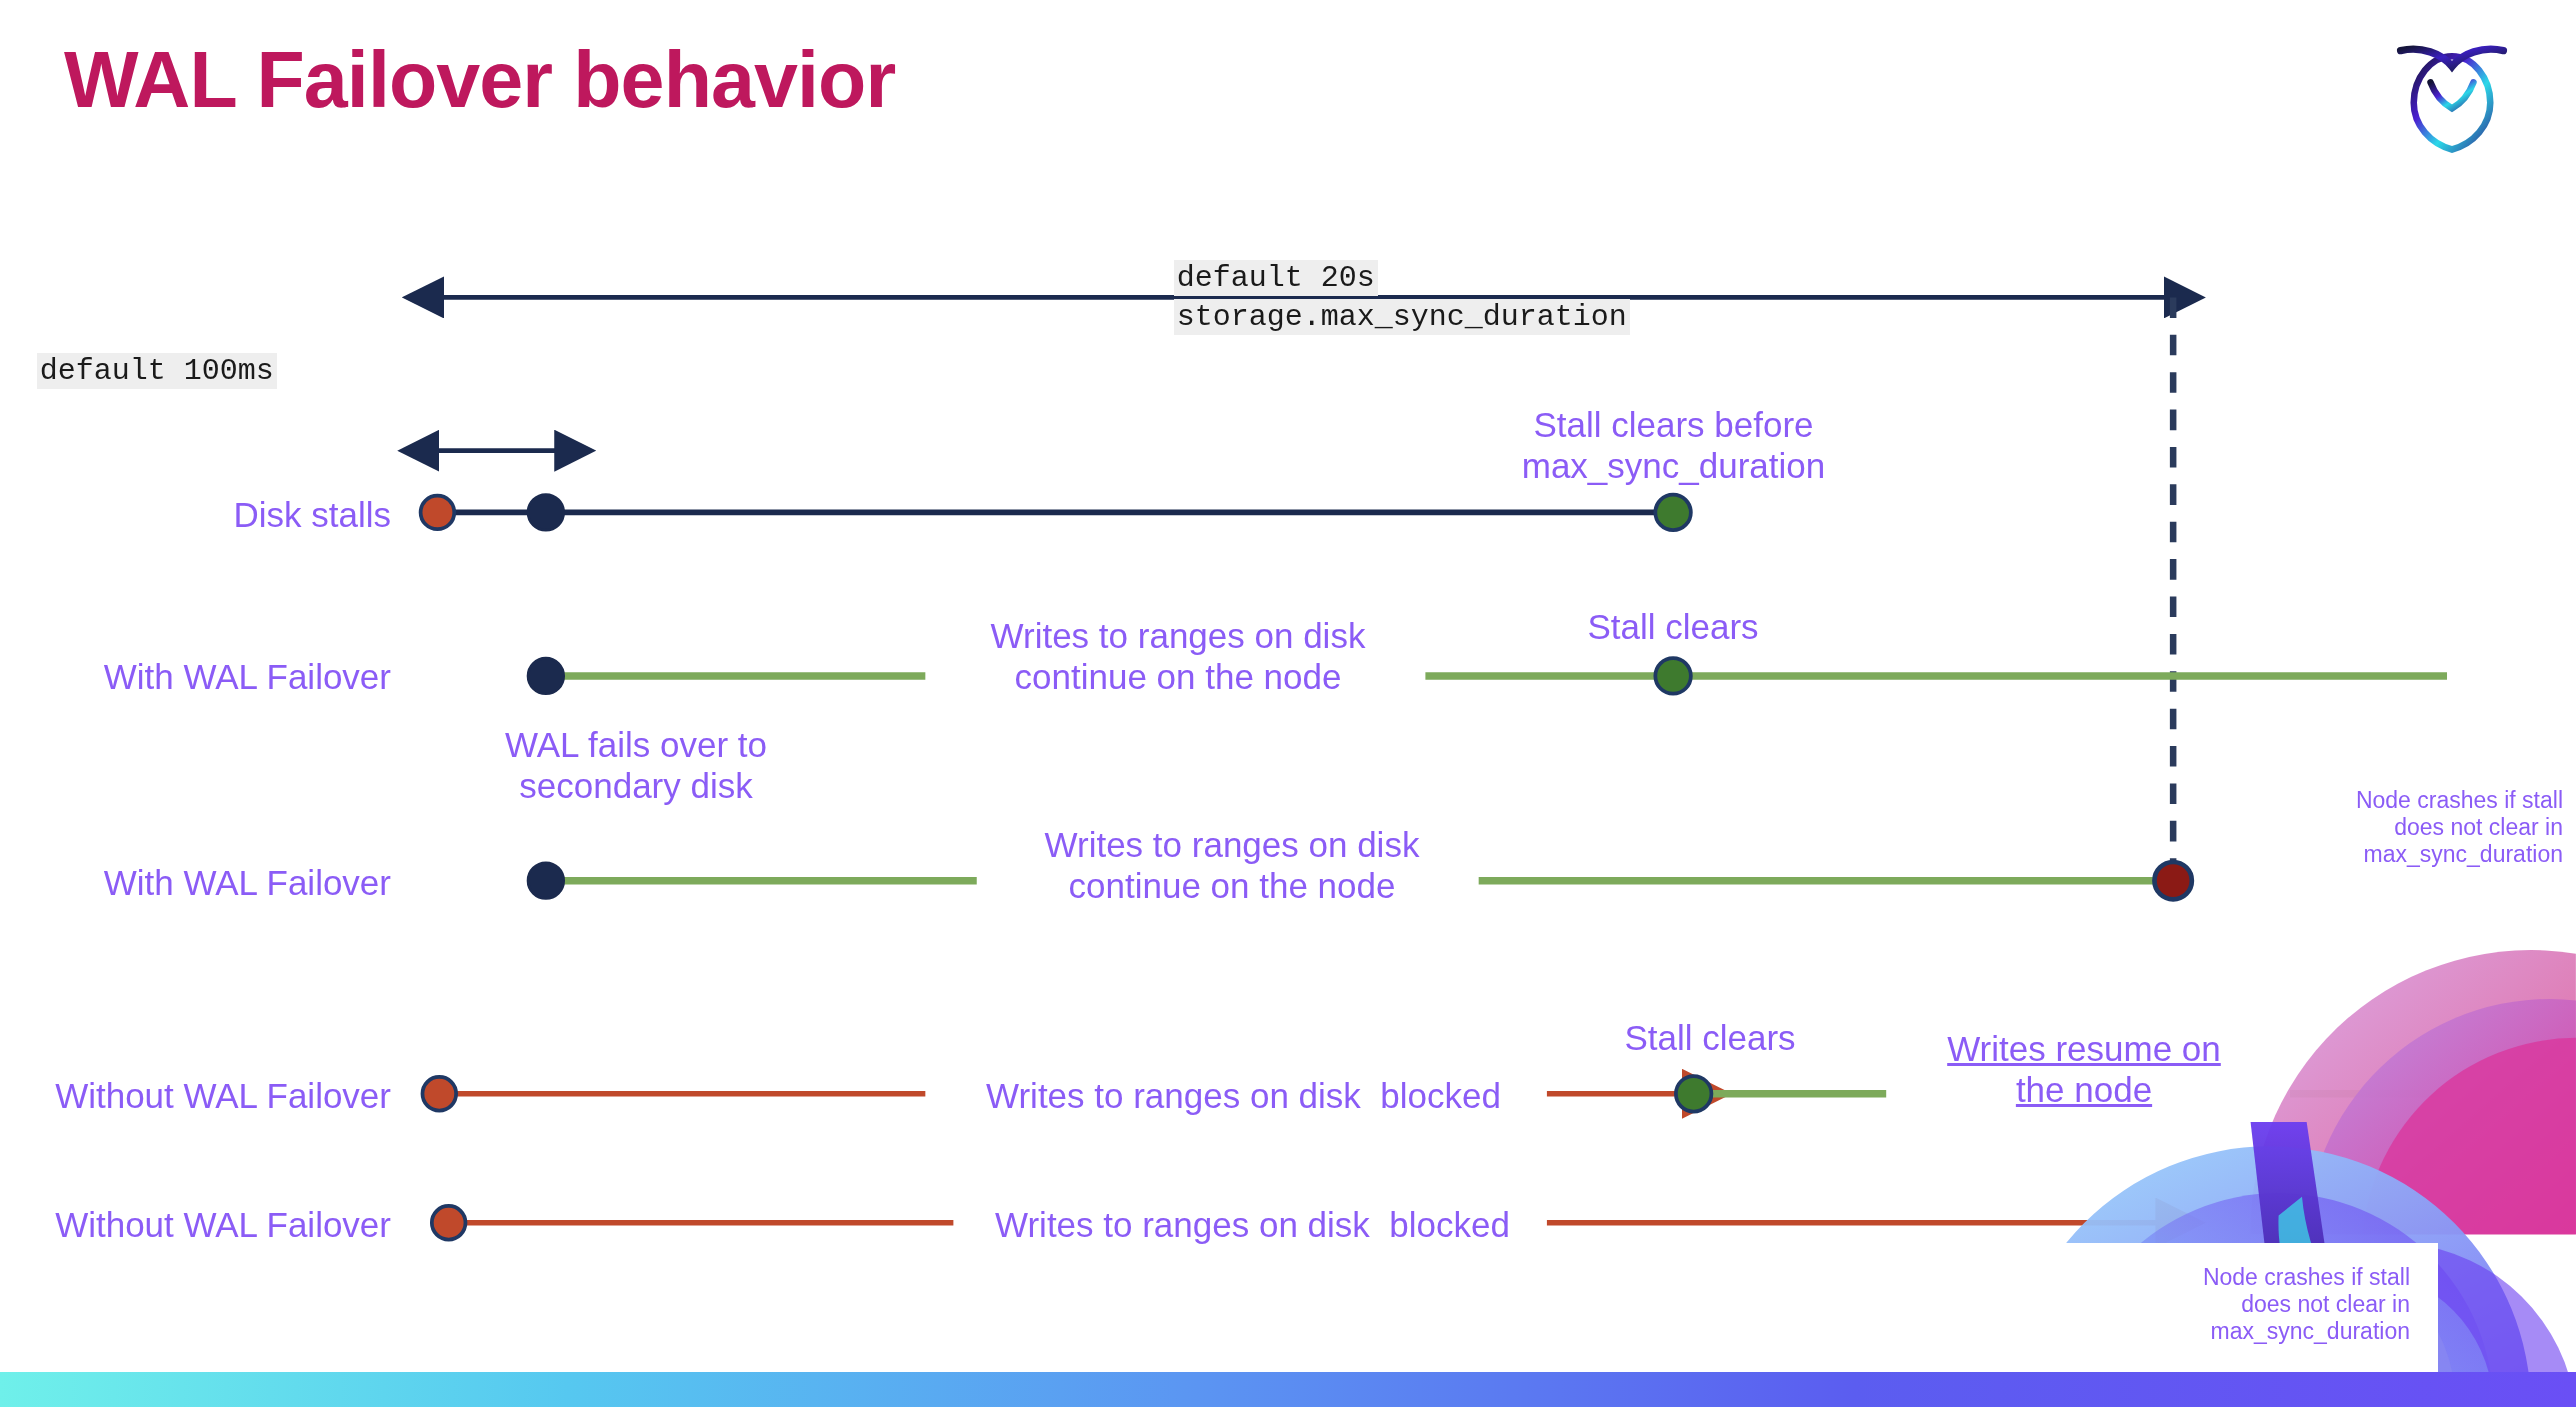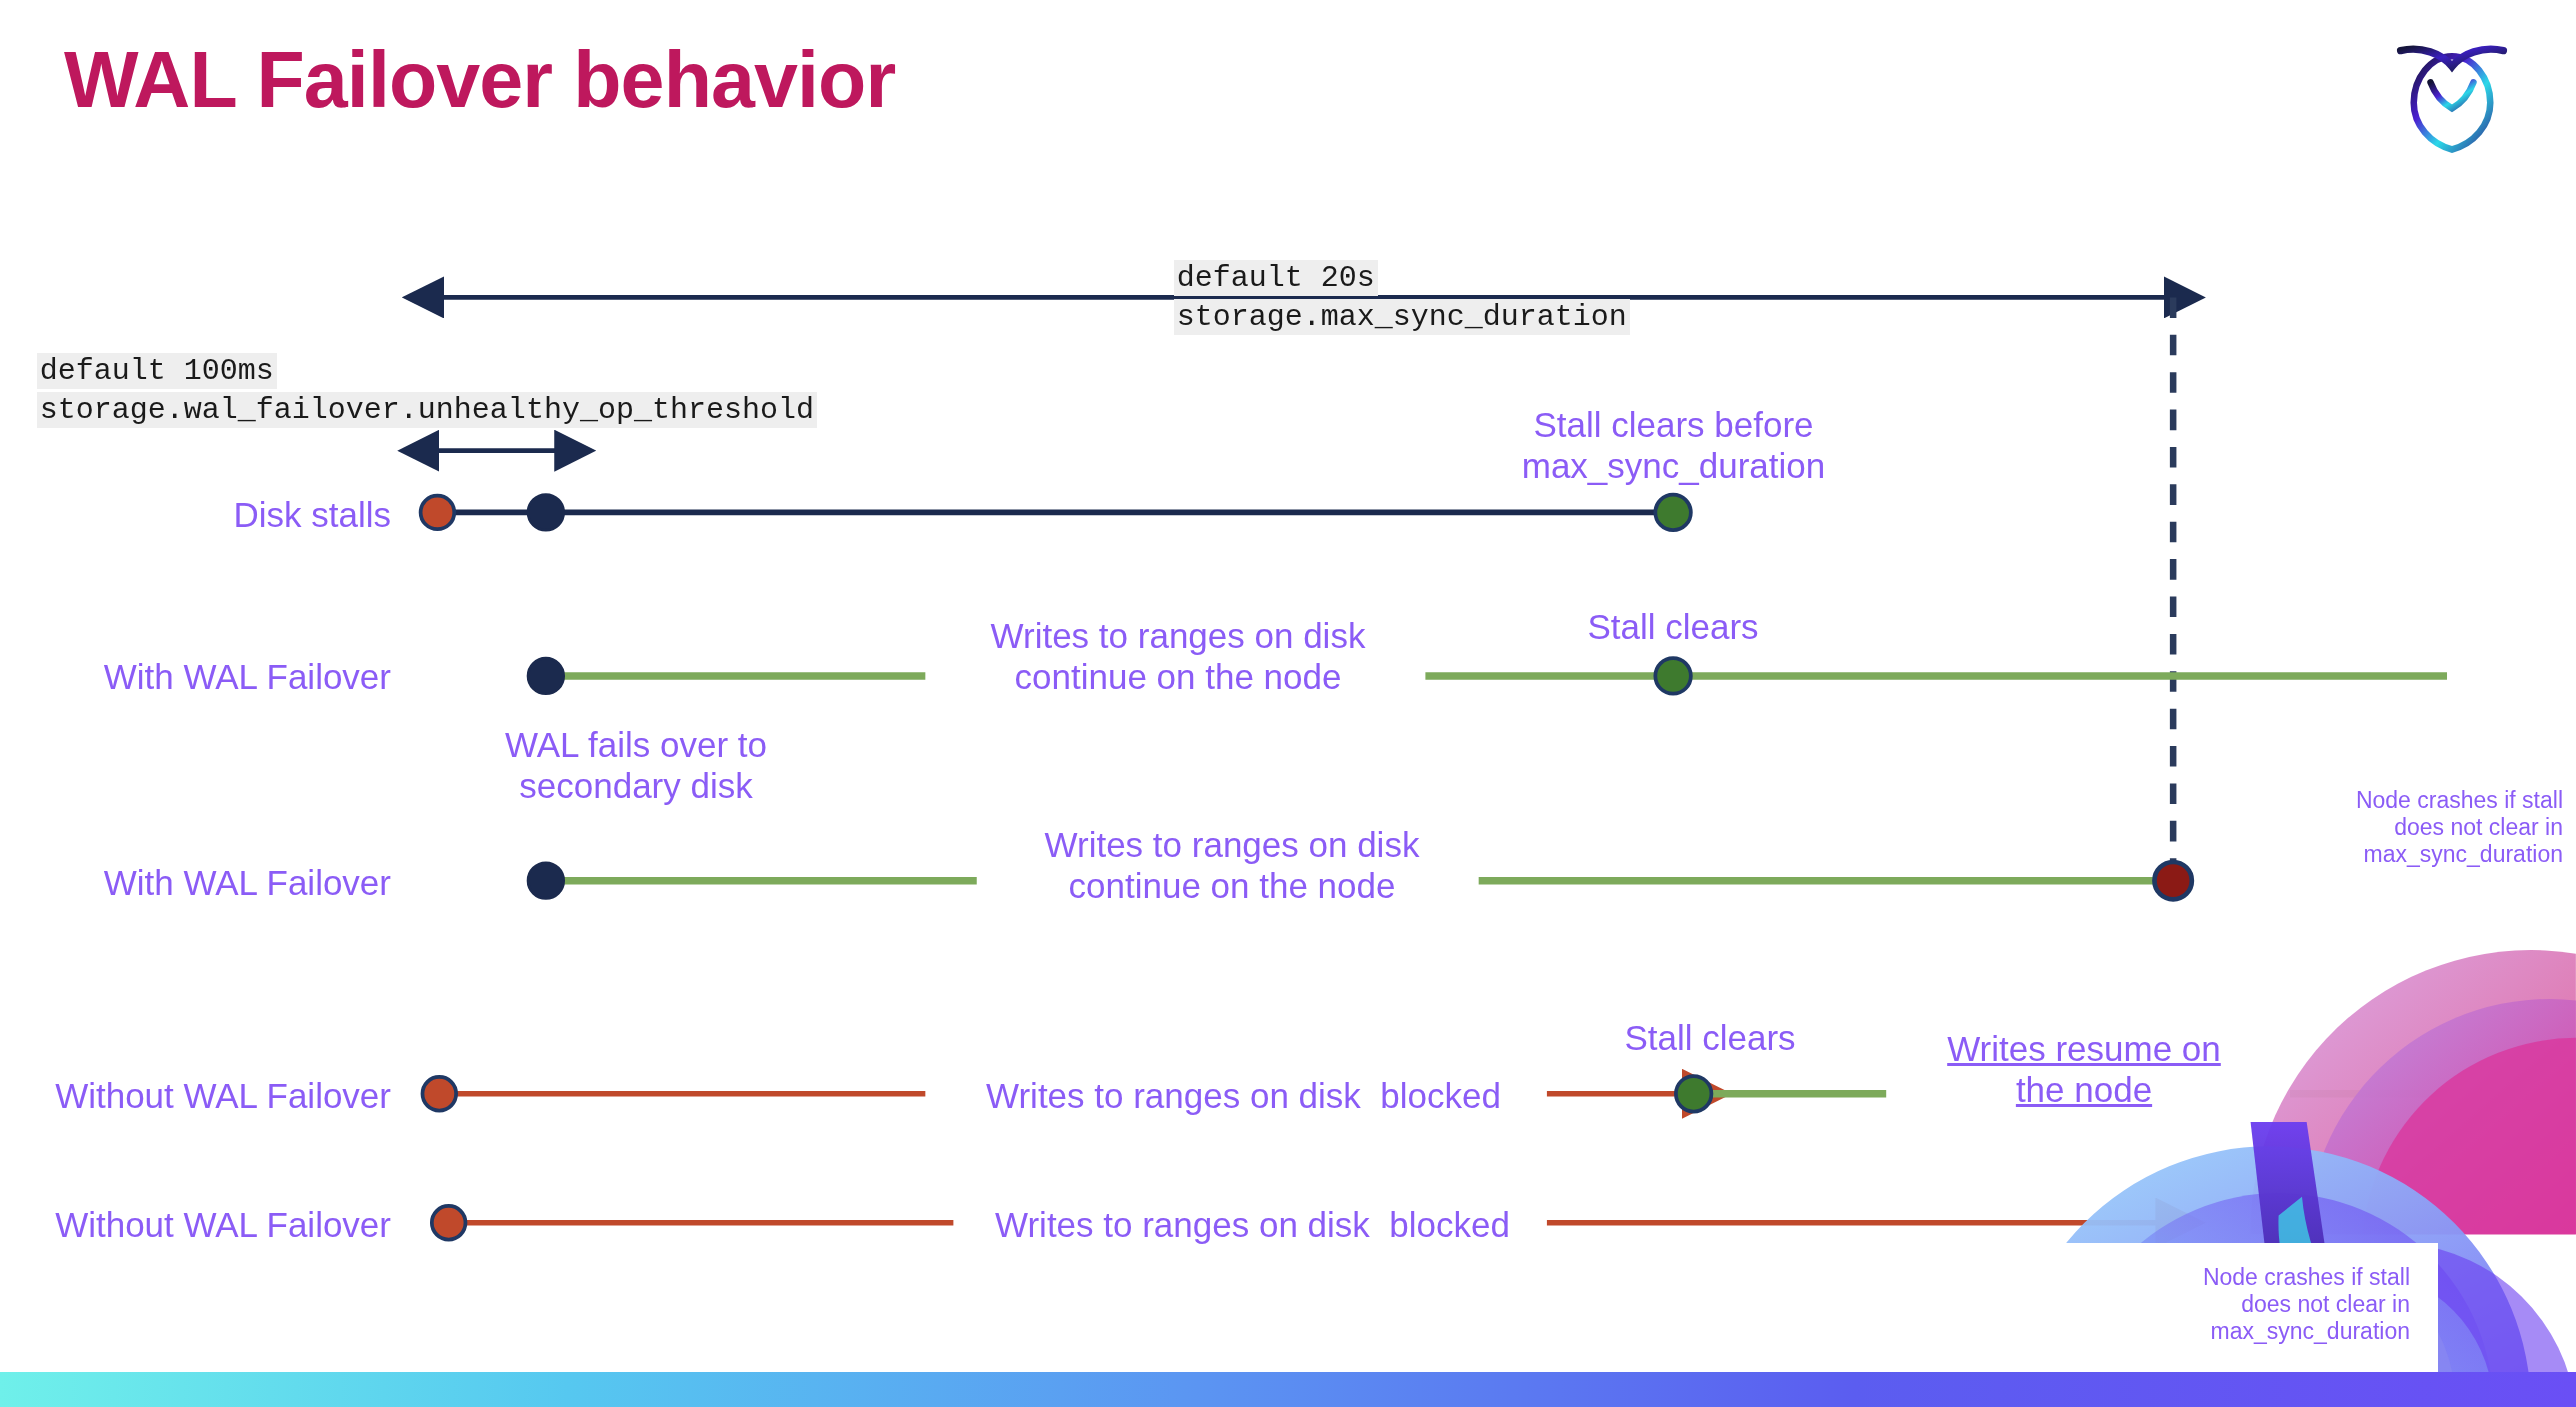--- a/index.html
+++ b/index.html
@@ -187,21 +187,20 @@
   </div>
   <div id="artcover"></div>
 
   <div class="codewrap" style="left:1142px;top:260px;text-align:left;margin-left:32px;">
     <div><span class="code">default 20s</span></div>
     <div><span class="code">storage.max_sync_duration</span></div>
   </div>
 
   <div class="codewrap" style="left:37px;top:353px;text-align:left;text-decoration:underline;">
     <div><span class="code">default 100ms</span></div>
-    <div><span class="code">storage.wal_failover.unhealthy_op_threshold</span></div>
   </div>
 
   <div class="txt rowlabel" style="left:0px;top:494px;width:391px;">Disk stalls</div>
 
   <div class="txt rowlabel" style="left:0px;top:656px;width:391px;">With WAL Failover</div>
 
   <div class="txt rowlabel" style="left:0px;top:862px;width:391px;">With WAL Failover</div>
 
   <div class="txt rowlabel" style="left:0px;top:1075px;width:391px;">Without WAL Failover</div>
 

